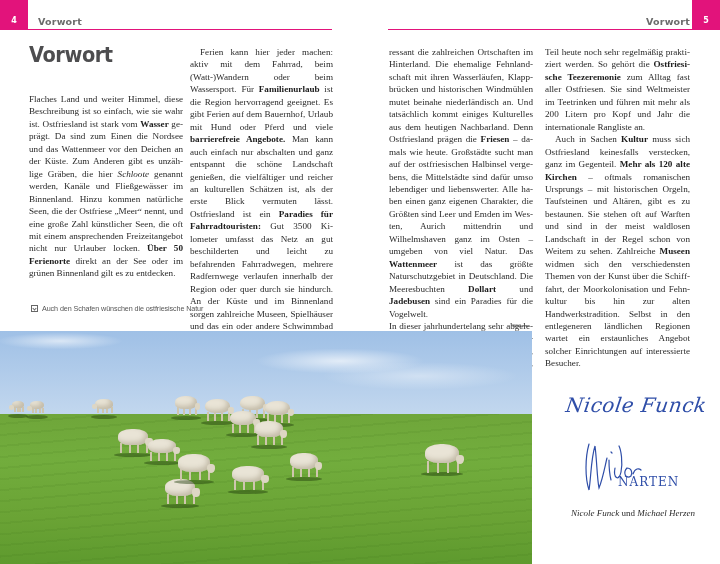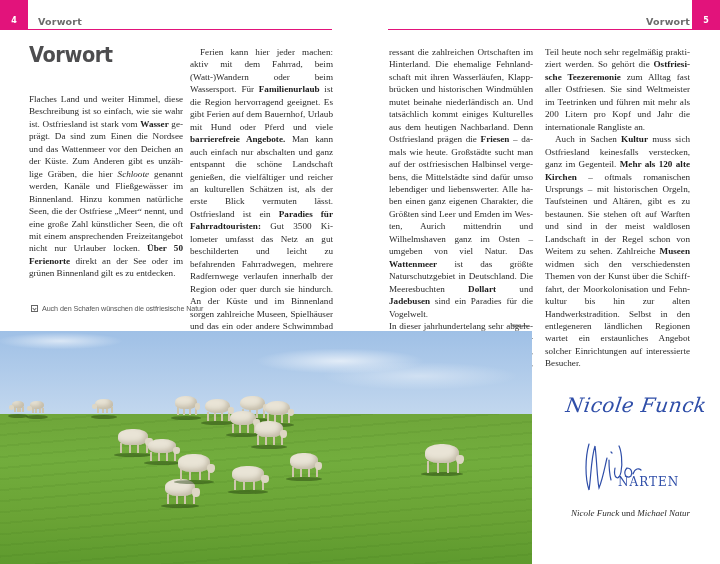--- a/index.html
+++ b/index.html
@@ -301,15 +301,15 @@
       </div>
   </div>
 
   <div class="signature sig1">Nicole Funck</div>
   <svg class="sig2-mark" viewBox="0 0 60 56">
     <path d="M6 6 C2 20, 2 40, 6 52 C8 40, 8 20, 12 8 C14 24, 14 40, 16 50 C20 40, 22 28, 24 20 M26 22 C26 30, 27 38, 28 42 M28 14 l1 1 M32 30 C30 40, 36 44, 38 34 C40 24, 38 12, 36 8 M44 30 C40 34, 42 42, 48 38 C50 34, 48 30, 44 30 M50 36 C52 30, 56 30, 58 32" fill="none" stroke="#2f4ea8" stroke-width="1.2" stroke-linecap="round"></path>
   </svg>
   <div class="signature sig2-name">NARTEN</div>
 
   <div class="authors">
-    <span>Nicole Funck</span><span class="und"> und </span><span>Michael Natur</span>
+    <span>Nicole Funck</span><span class="und"> und </span><span>Michael Herzen</span>
   </div>
 </div>
 
 </body></html>

